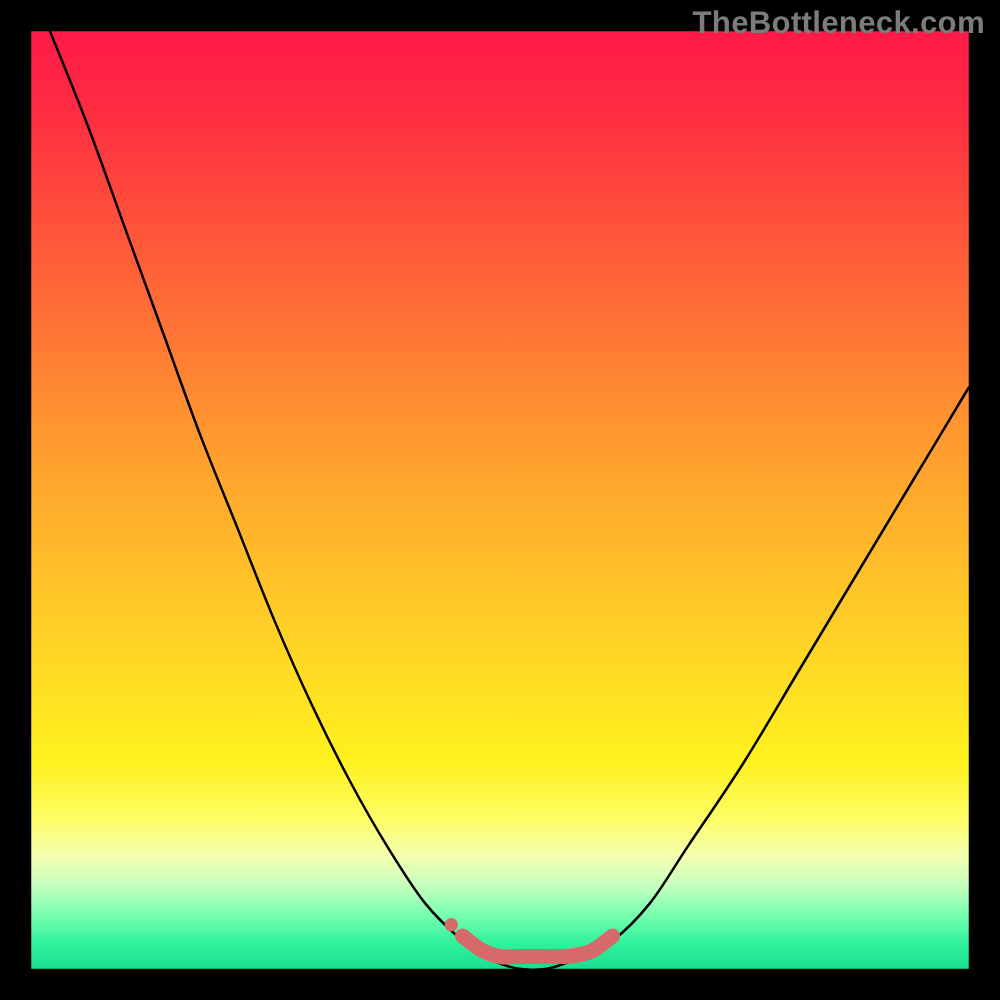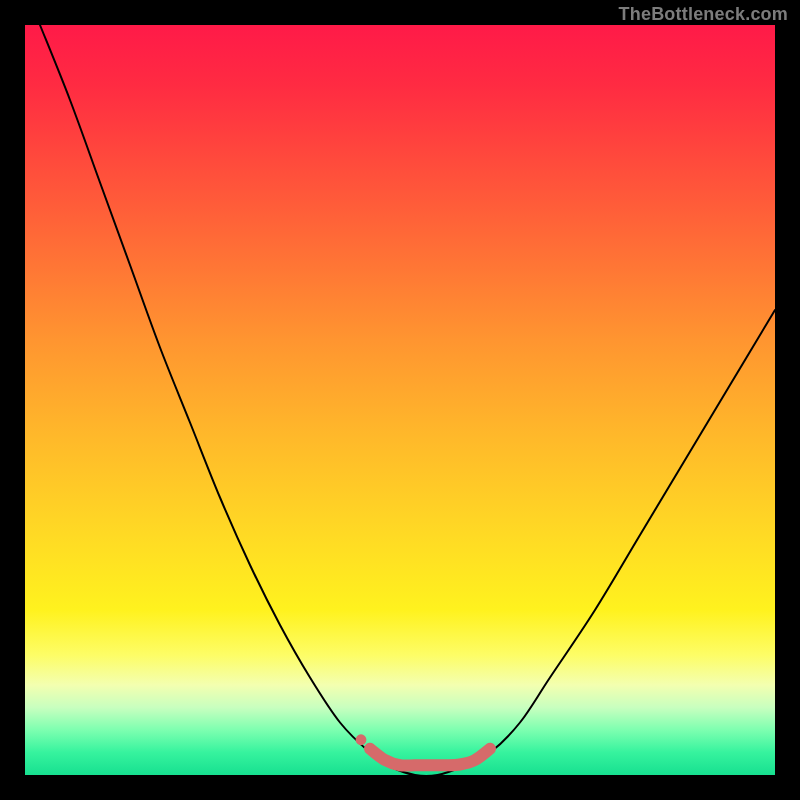--- a/index.html
+++ b/index.html
@@ -40,21 +40,21 @@
       #7dffb0 94%,
       #36f39e 97%,
       #17e090 100%
     );
   }
   .watermark {
     position: absolute;
     top: 4px;
     right: 12px;
     color: #7c7c7c;
-    font-size: 18px;
+    font-size: 25px;
     font-weight: 600;
     letter-spacing: 0.2px;
     user-select: none;
     pointer-events: none;
   }
   svg.curves {
     position: absolute;
     left: 25px;
     top: 25px;
     width: 750px;

